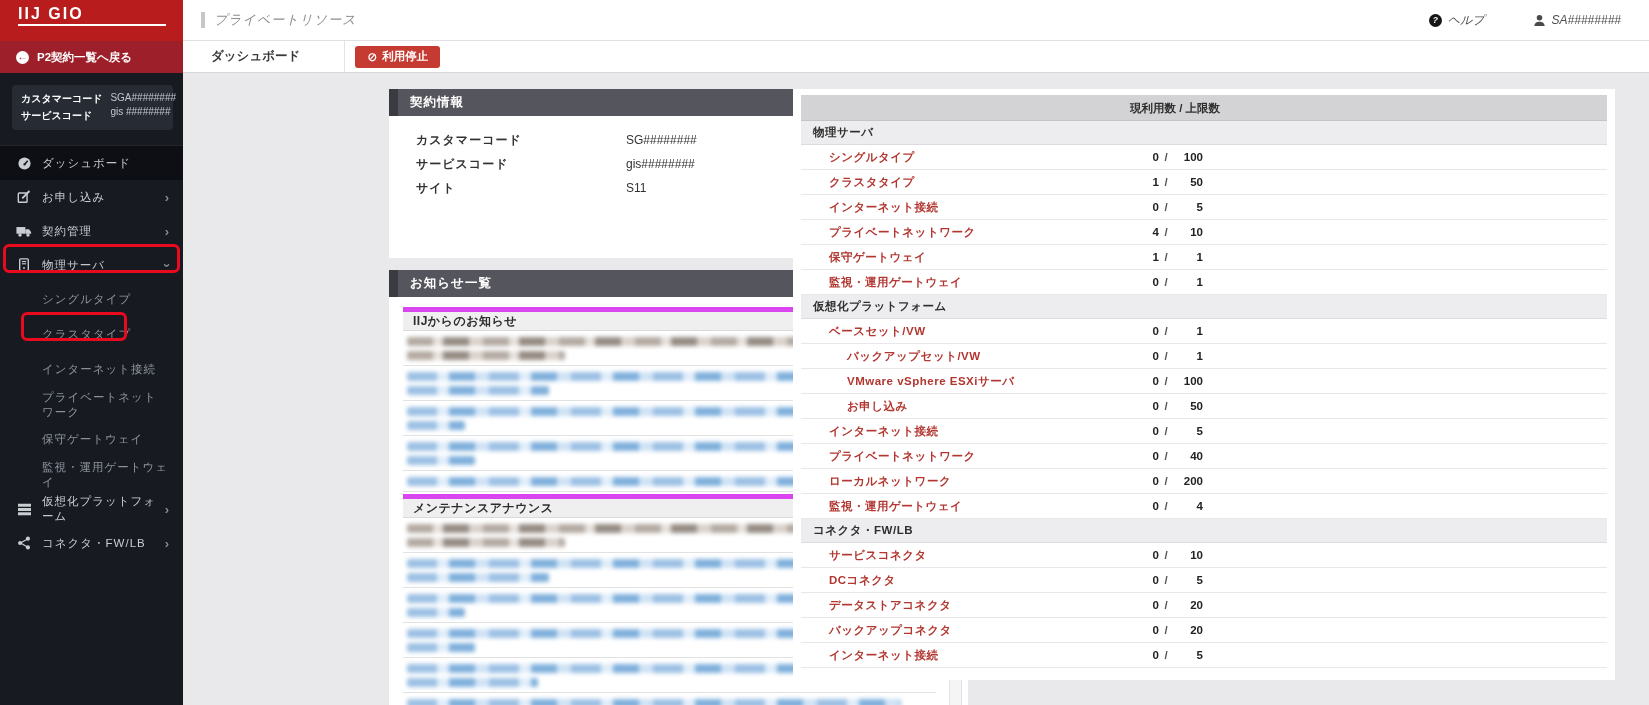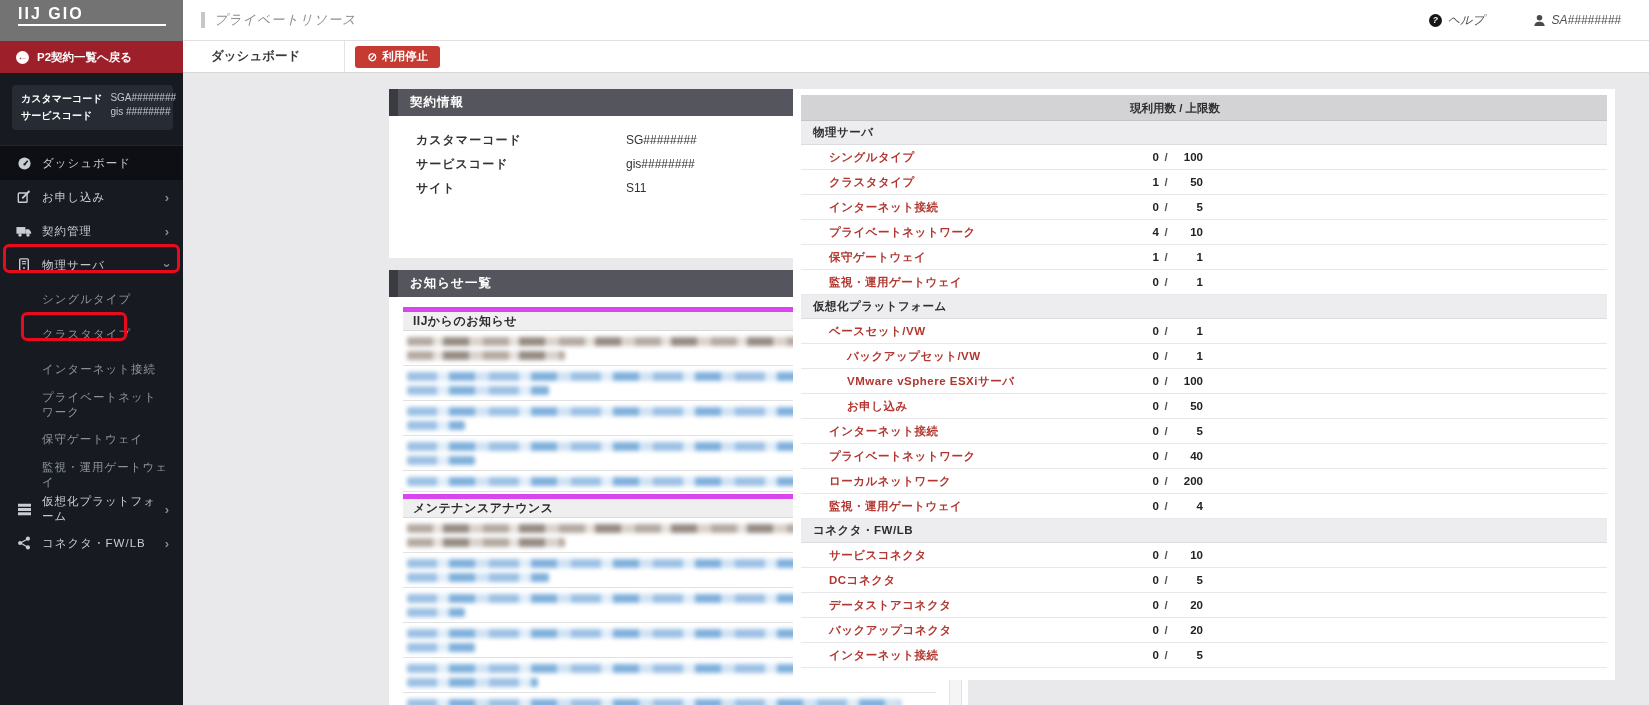--- a/index.html
+++ b/index.html
@@ -1,21 +1,21 @@
 <!DOCTYPE html>
 <html lang="ja"><head>
 <meta charset="utf-8">
 <style>
   * { margin:0; padding:0; box-sizing:border-box; }
   body { font-family:"Liberation Sans","DejaVu Sans",sans-serif; }
   #app { position:relative; width:1649px; height:705px; overflow:hidden; background:#e9e9ec; }
 
   
   .row1 { position:absolute; left:0; top:0; width:1649px; height:41px; background:#fff; border-bottom:1px solid #e0e0e0; display:flex; }
-  .logo-block { width:183px; height:41px; background:#737373; color:#fff; padding:5px 6px 0 18px; flex:0 0 183px; }
+  .logo-block { width:183px; height:41px; background:#b91c1c; color:#fff; padding:5px 6px 0 18px; flex:0 0 183px; }
   .logo-text { font-size:16px; font-weight:bold; letter-spacing:2px; border-bottom:2px solid #fff; display:block; padding-bottom:1px; width:148px; }
   .logo-sub { display:block; text-align:right; font-size:13px; font-weight:bold; margin-top:17px; letter-spacing:0.5px; }
   .r1-main { flex:1; display:flex; align-items:center; justify-content:space-between; padding:0 28px 0 18px;font-style:italic; }
   .page-title-wrap { display:flex; align-items:center; gap:9px; }
   .title-bar { width:4px; height:16px; background:#c6c6c6; }
   .page-title { color:#8e8e8e; font-size:13px; letter-spacing:1px; }
   .r1-right { display:flex; align-items:center; gap:48px; }
   .help-link, .account { display:flex; align-items:center; gap:6px; font-size:12px; color:#4c4c4c; cursor:pointer; }
   .qicon { width:13px; height:13px; border-radius:50%; background:#161616; color:#fff; font-size:9px; font-weight:bold; display:flex; align-items:center; justify-content:center; }
 

